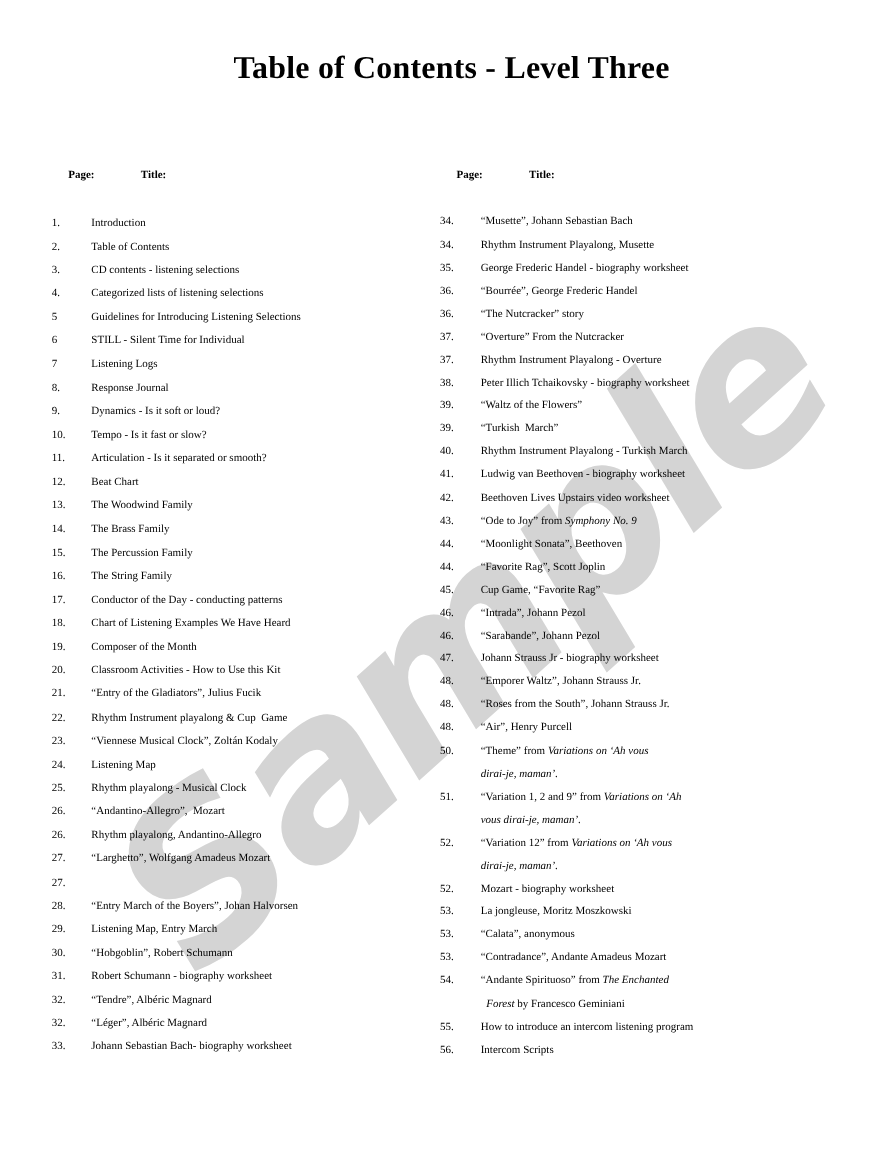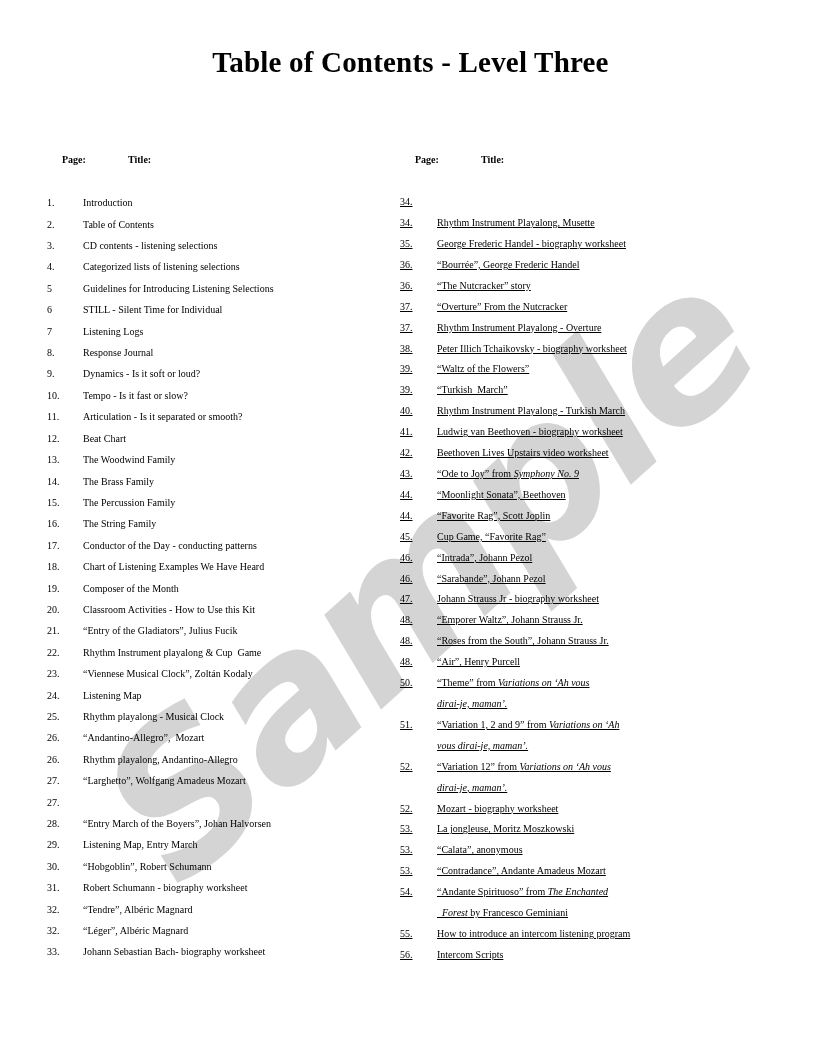--- a/index.html
+++ b/index.html
@@ -47,21 +47,21 @@
     font-weight:700;
     line-height:21.4px;
     white-space:pre;
   }
   .col-header .page-label{display:inline-block;width:66px;}
   .entry{
     display:flex;
     align-items:flex-start;
   }
   .col-left .entry{line-height:21.4px;}
-  .col-right .entry{line-height:20.9px;text-decoration:underline;}
+  .col-right .entry{line-height:20.9px;}
   .entry .num{flex:0 0 36px;}
   .col-right .entry .num{flex:0 0 37px;}
   .entry .ttl{white-space:pre;}
   .entry .ttl i{font-style:italic;}
 </style>
 </head>
 <body>
 
 <div class="page">
 
@@ -220,20 +220,21 @@
       </div>
   </div>
 
   <div class="col col-right">
     <div class="col-header">
       <span class="page-label">Page:</span><span class="title-label">Title:</span>
     </div>
     <div>
         <div class="entry">
           <span class="num">34.</span>
+          <span class="ttl"><span>“Musette”, Johann Sebastian Bach</span></span>
         </div>
         <div class="entry">
           <span class="num">34.</span>
           <span class="ttl"><span>Rhythm Instrument Playalong, Musette</span></span>
         </div>
         <div class="entry">
           <span class="num">35.</span>
           <span class="ttl"><span>George Frederic Handel - biography worksheet</span></span>
         </div>
         <div class="entry">

